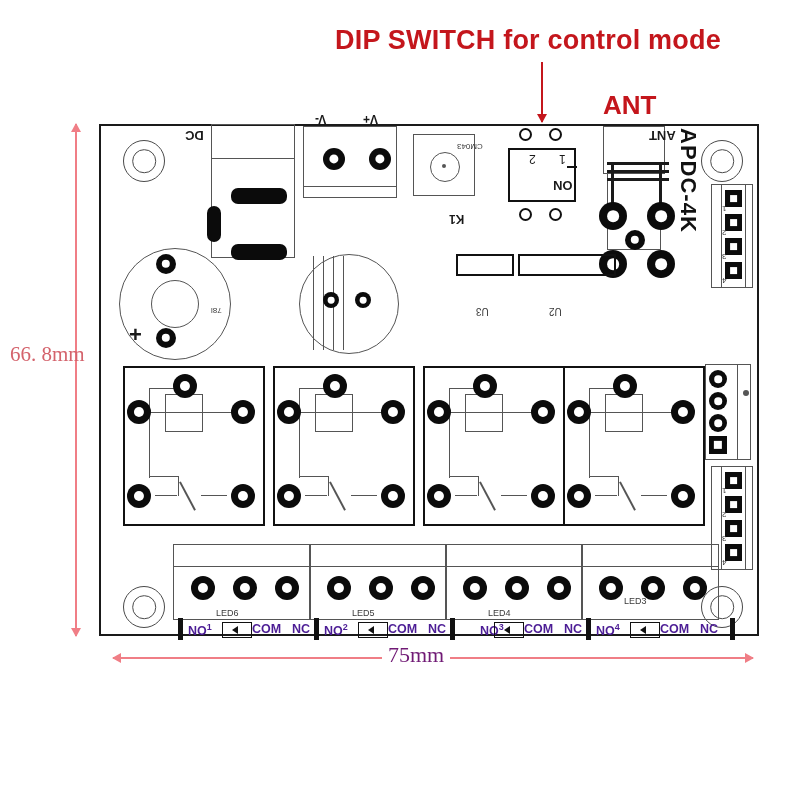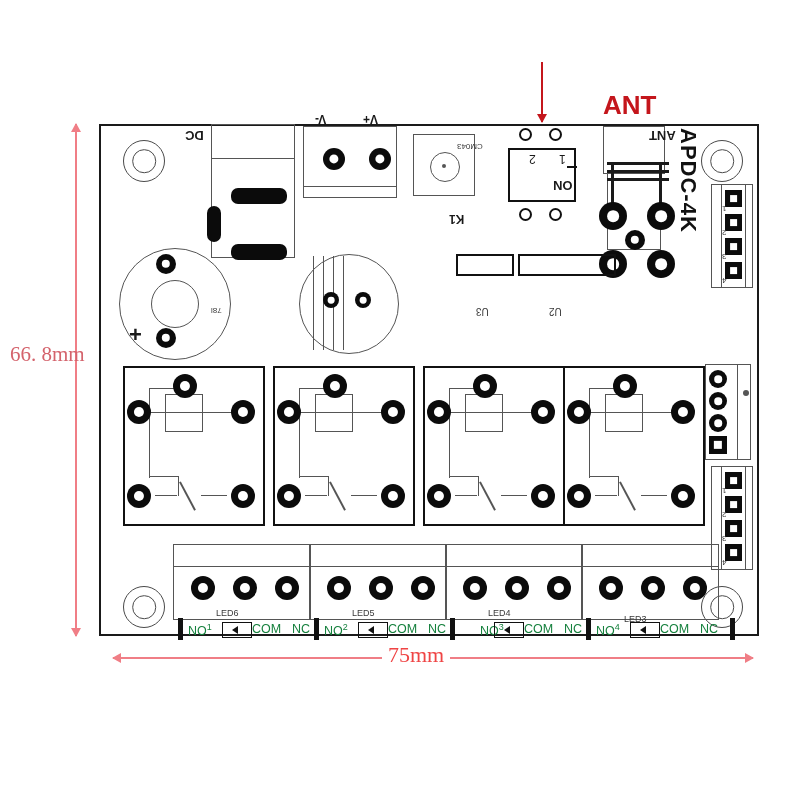--- a/index.html
+++ b/index.html
@@ -24,21 +24,21 @@
   .dim-v:after{content:"";position:absolute;left:-4px;bottom:-1px;
       border-left:5px solid transparent;border-right:5px solid transparent;border-top:9px solid #f07e86;}
   .dim-h{position:absolute;left:113px;top:657px;width:640px;height:2px;background:#f07e86;}
   .dim-h:before{content:"";position:absolute;top:-4px;left:-1px;
       border-top:5px solid transparent;border-bottom:5px solid transparent;border-right:9px solid #f07e86;}
   .dim-h:after{content:"";position:absolute;top:-4px;right:-1px;
       border-top:5px solid transparent;border-bottom:5px solid transparent;border-left:9px solid #f07e86;}
   .dim-label-v{position:absolute;left:10px;top:342px;font-family:"Liberation Serif",serif;
       font-size:21px;color:#d4636c;white-space:nowrap;}
   .dim-label-h{position:absolute;left:382px;top:642px;font-family:"Liberation Serif",serif;
-      font-size:22px;color:#ef4444;background:#fff;padding:0 6px;white-space:nowrap;}
+      font-size:22px;color:#701a75;background:#fff;padding:0 6px;white-space:nowrap;}
 
   
   .board{position:absolute;left:99px;top:124px;width:660px;height:512px;
          border:2px solid #1a1a1a;box-sizing:border-box;background:#fff;}
   .mount{position:absolute;border:1.6px solid #4a4a4a;border-radius:50%;}
   .mount i{position:absolute;left:50%;top:50%;transform:translate(-50%,-50%);
            width:54%;height:54%;border:1.6px solid #4a4a4a;border-radius:50%;}
 
   .ln{position:absolute;background:#555;}          
   .ln-d{position:absolute;background:#1a1a1a;}     
@@ -54,32 +54,33 @@
   .pad-o{position:absolute;border:2.4px solid #111;border-radius:50%;box-sizing:border-box;}
   .blob{position:absolute;background:#0b0b0b;border-radius:7px;}
 
   .silk{position:absolute;font-size:11px;color:#1a1a1a;white-space:nowrap;
         font-family:"Liberation Sans",sans-serif;}
   .silk.r180{transform:rotate(180deg);}
   .tiny{font-size:8px;color:#3a3a3a;}
   .brand{position:absolute;font-size:22px;font-weight:bold;color:#111;letter-spacing:1px;
          white-space:nowrap;transform:rotate(90deg);transform-origin:left top;}
 
-  .term-label{position:absolute;font-size:12.5px;font-weight:normal;color:#15803d;white-space:nowrap;}
+  .term-label{position:absolute;font-size:12.5px;font-weight:bold;color:#4c1d95;white-space:nowrap;}
   .sup{font-size:9px;vertical-align:super;}
   .led-sym{position:absolute;border:1.4px solid #111;box-sizing:border-box;}
   .led-tri{position:absolute;width:0;height:0;border-top:4px solid transparent;
            border-bottom:4px solid transparent;border-right:6px solid #111;}
   .tick{position:absolute;background:#111;}
 </style>
 </head>
 <body>
 
 <div class="stage">
 
+  <div class="title-dip">DIP SWITCH for control mode</div>
   <div class="arrow-dip"></div>
   <div class="title-ant">ANT</div>
 
   <div class="dim-v"></div>
   <div class="dim-label-v">66. 8mm</div>
   <div class="dim-h"></div>
   <div class="dim-label-h">75mm</div>
 
   <div class="board">
 
@@ -385,21 +386,21 @@
 
     <div class="pad" style="left:498px;top:450px;width:24px;height:24px;">
         <i></i>
       </div>
     <div class="pad" style="left:540px;top:450px;width:24px;height:24px;">
         <i></i>
       </div>
     <div class="pad" style="left:582px;top:450px;width:24px;height:24px;">
         <i></i>
       </div>
-    <div class="silk tiny" style="left:523px;top:488px;font-size:9px;">LED3</div>
+    <div class="silk tiny" style="left:523px;top:470px;font-size:9px;">LED3</div>
   </div>
 
   <div class="tick" style="left:178px;top:618px;width:5px;height:22px;"></div>
   <div class="term-label" style="left:188px;top:622px;">
     <span>NO</span><span class="sup">1</span>
   </div>
   <div class="led-sym" style="left:222px;top:622px;width:30px;height:16px;"></div>
   <div class="led-tri" style="left:232px;top:626px;"></div>
   <div class="term-label" style="left:252px;top:622px;">COM</div>
   <div class="term-label" style="left:292px;top:622px;">NC</div>

